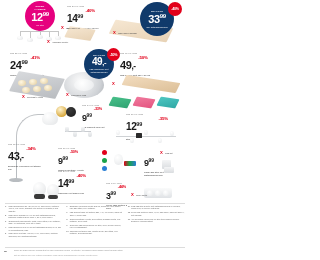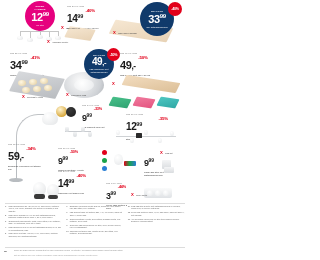--- a/index.html
+++ b/index.html
@@ -173,21 +173,21 @@
     <span class="b-sub">incl. afstandsbediening</span>
   </div>
   <div class="badge" style="left:168px; top:2px; width:14px; height:14px;">-40%</div>
   <span class="marker" style="left:113px; top:31px;">X</span>
   <span class="calltxt" style="left:118px; top:32px;">LED paneel dimbaar</span>
 
   <div class="price-block" style="left:10px; top:52px;">
     <div class="was">van 59.99 voor</div>
     <div>
       <span class="price" style="font-size:11px;">
-        <span>34</span><span class="cents">99</span>
+        <span>24</span><span class="cents">99</span>
       </span>
       <span class="pct">-41%</span>
     </div>
     <div class="desc">Opbouwspot plafondplaat 6 lichts</div>
   </div>
   <div class="prod" style="left:8px; top:72px; width:62px; height:28px;">
     <div style="position:absolute;left:4px;top:3px;width:50px;height:20px;
                 background:linear-gradient(160deg,#d8dadd,#b9bcc0);
                 transform:skewX(-26deg) skewY(9deg); border-radius:1px;"></div>
     <div class="disc" style="left:10px;top:8px;width:8px;height:6px;background:radial-gradient(circle at 40% 35%,#fff7e2,#e3cd9d);"></div>
@@ -236,21 +236,21 @@
                 border:.9px solid #c0c3c6;border-right:none;border-bottom:none;
                 border-radius:22px 0 0 0;"></div>
     <div class="shade" style="left:34px;top:8px;width:16px;height:13px;"></div>
     <div class="pole" style="left:7.6px;top:38px;width:1.2px;height:38px;"></div>
     <div class="base" style="left:1px;top:74px;width:14px;height:4px;"></div>
   </div>
   <div class="price-block" style="left:8px; top:143px;">
     <div class="was">van 89.99 voor</div>
     <div>
       <span class="price" style="font-size:11px;">
-        <span>59</span><span style="font-size:.75em;">,-</span>
+        <span>43</span><span style="font-size:.75em;">,-</span>
       </span>
       <span class="pct">-34%</span>
     </div>
     <div class="desc">Booglamp vloerlamp met stoffen kap</div>
   </div>
 
   <div class="prod" style="left:56px; top:104px; width:26px; height:16px;">
     <div style="position:absolute;left:0;top:2px;width:11px;height:11px;border-radius:50%;
                 background:radial-gradient(circle at 38% 32%,#fff3cf,#d8a93f 72%,#b98a2a);"></div>
     <div style="position:absolute;left:10px;top:3px;width:10px;height:10px;border-radius:50%;

